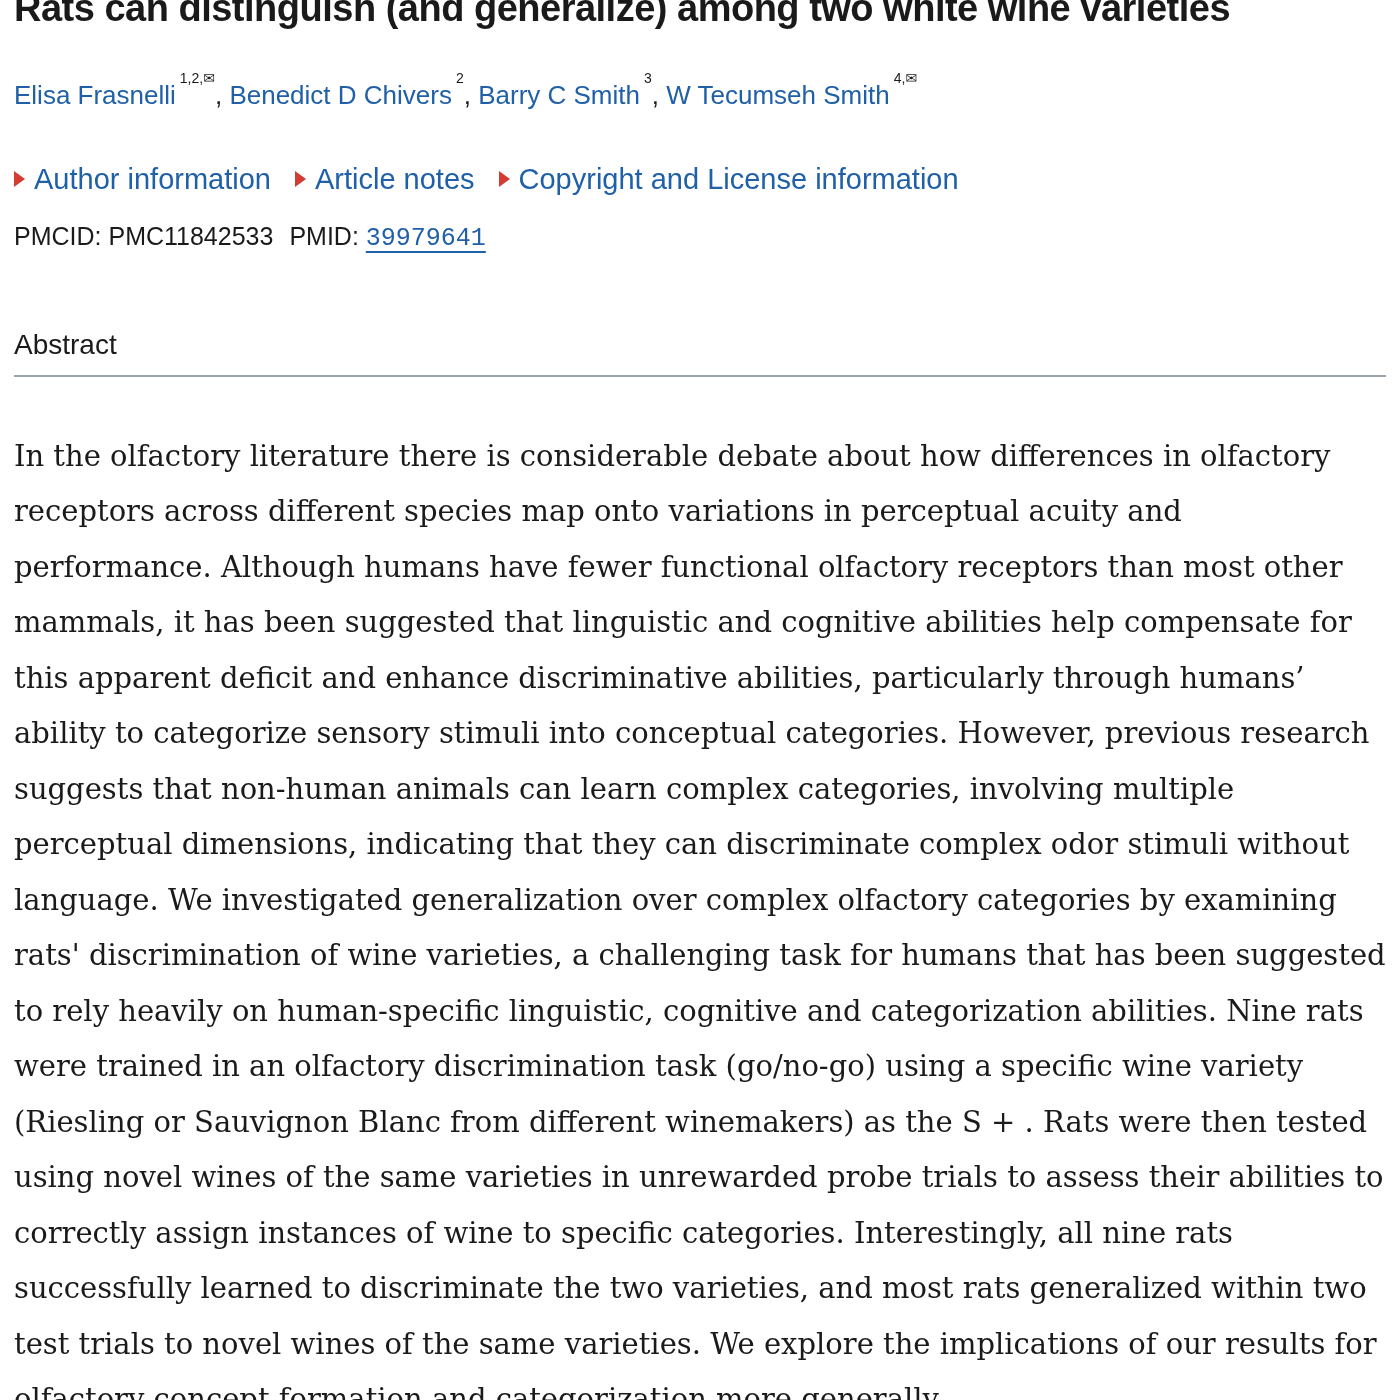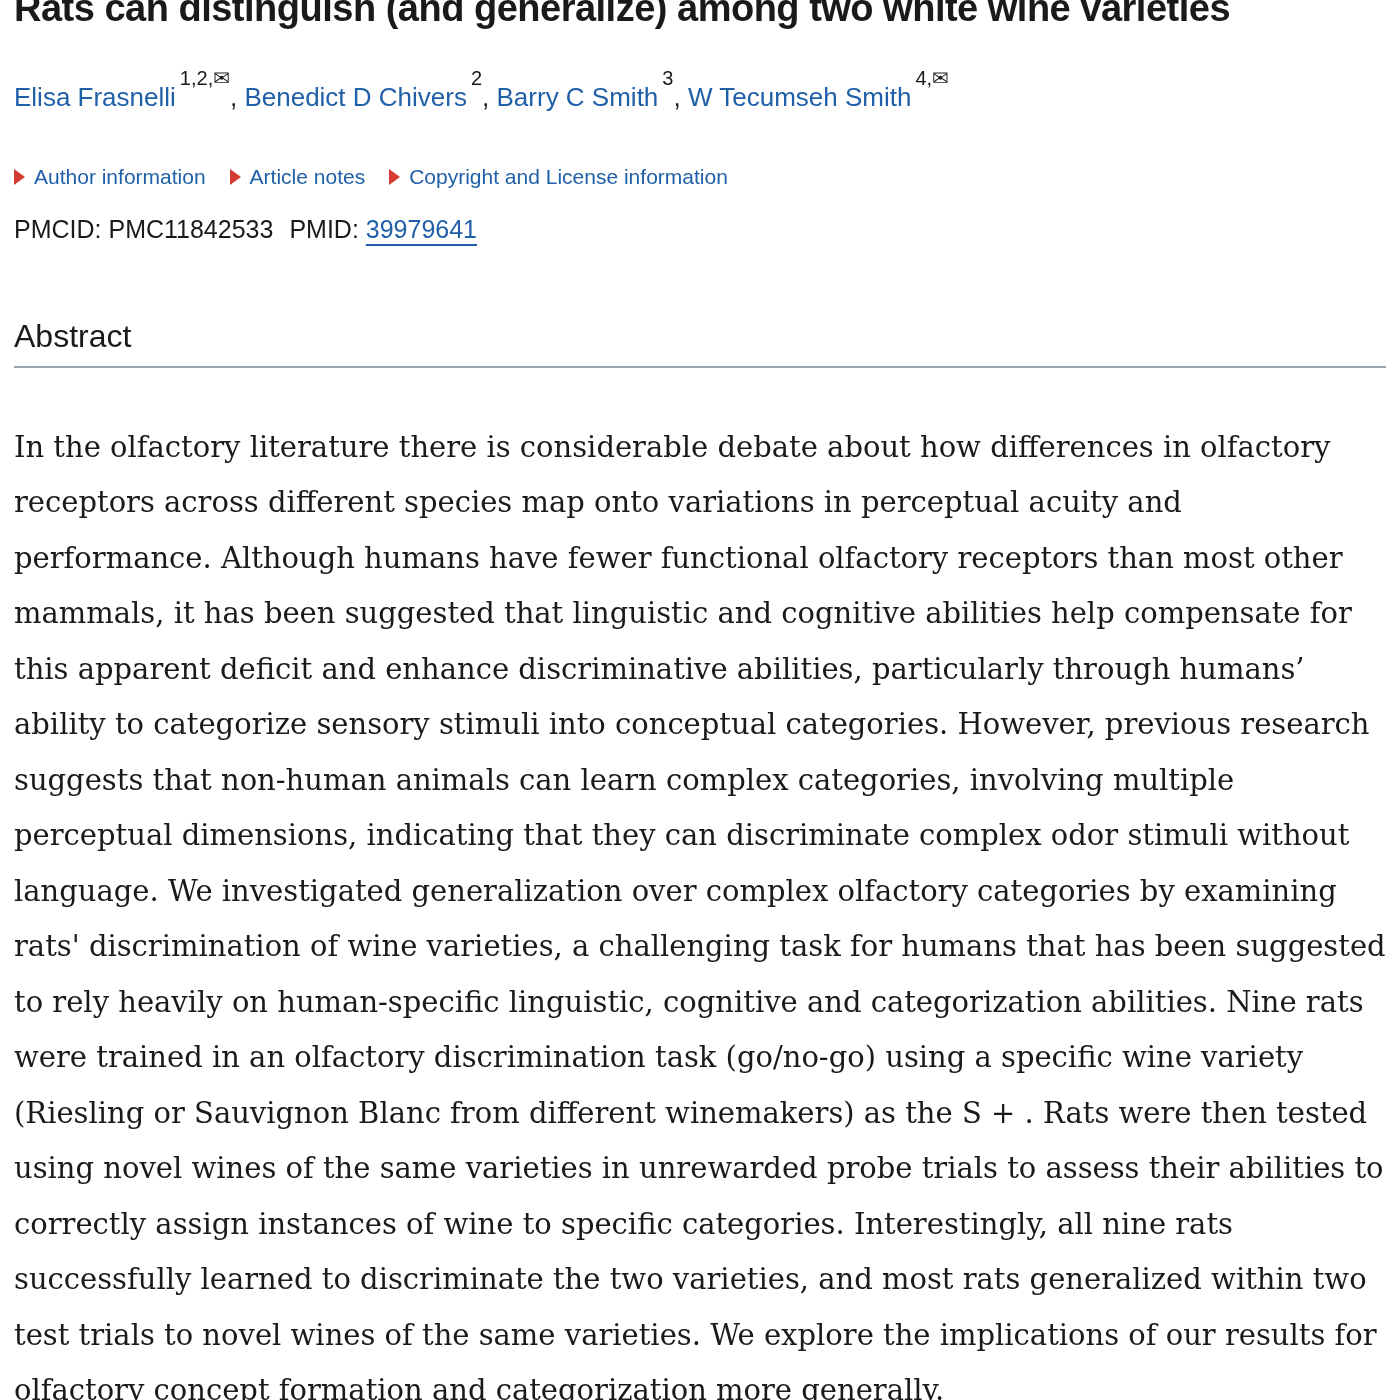--- a/index.html
+++ b/index.html
@@ -22,48 +22,48 @@
   }
 
   .authors{
     margin-top:40px;font-size:26px;line-height:36px;color:var(--text-black);
   }
   .author-link{
     color:var(--link-blue);
     text-decoration-thickness:2px;text-underline-offset:6px;cursor:pointer;
   }
   .author-sup{
-    font-size:20px;position:relative;top:-11px;margin-left:4px;color:var(--text-black);
+    font-size:14px;position:relative;top:-11px;margin-left:4px;color:var(--text-black);
   }
   .author-sep{color:var(--text-black);}
 
   .disclosures{
     margin-top:50px;display:flex;align-items:center;gap:24px;
-    font-size:21px;
+    font-size:29px;
   }
   .disclosure{
     display:inline-flex;align-items:center;color:var(--link-blue);
     text-decoration:none;cursor:pointer;
   }
   .tri{
     width:0;height:0;display:inline-block;
     border-top:8px solid transparent;border-bottom:8px solid transparent;
     border-left:11px solid var(--marker-red);
     margin-right:9px;flex:0 0 auto;
   }
 
   .ids{margin-top:26px;font-size:25px;color:var(--text-black);}
   .ids .group{margin-right:16px;}
   .pmid-link{
     color:var(--link-blue);text-decoration:underline;
-    text-decoration-thickness:2px;text-underline-offset:6px;cursor:pointer;
+    text-decoration-thickness:2px;text-underline-offset:6px;cursor:pointer;font-family:Liberation Mono, monospace;
   }
 
   .abstract-heading{
-    margin:72px 0 0 0;font-size:32px;font-weight:500;line-height:40px;
+    margin:72px 0 0 0;font-size:28px;font-weight:500;line-height:40px;
     color:var(--text-black);
   }
   .section-rule{
     border:none;border-top:2px solid var(--rule-gray);
     margin:10px 0 0 0;width:100%;
   }
 
   .abstract-text{
     margin:52px 0 0 0;
     font-family:"DejaVu Serif","Liberation Serif",serif;

